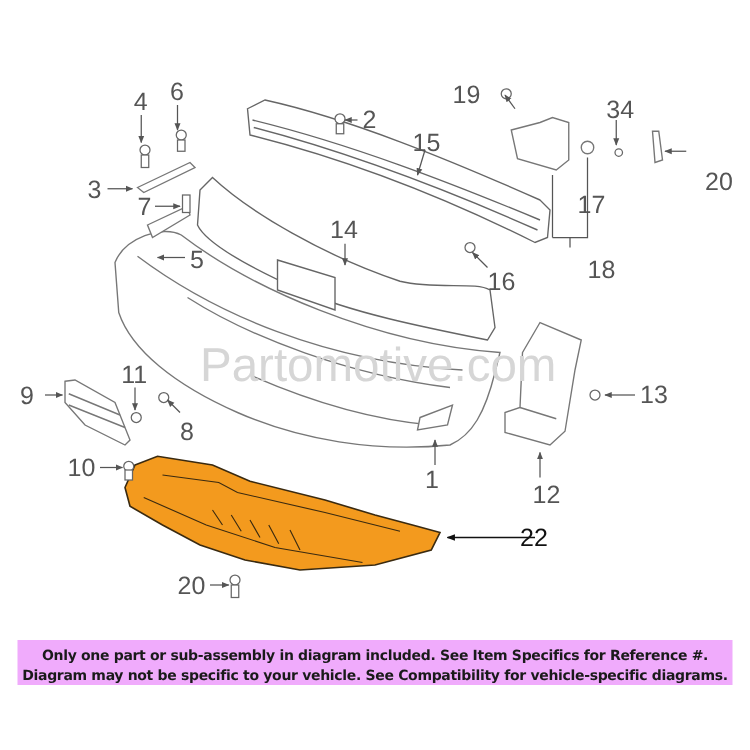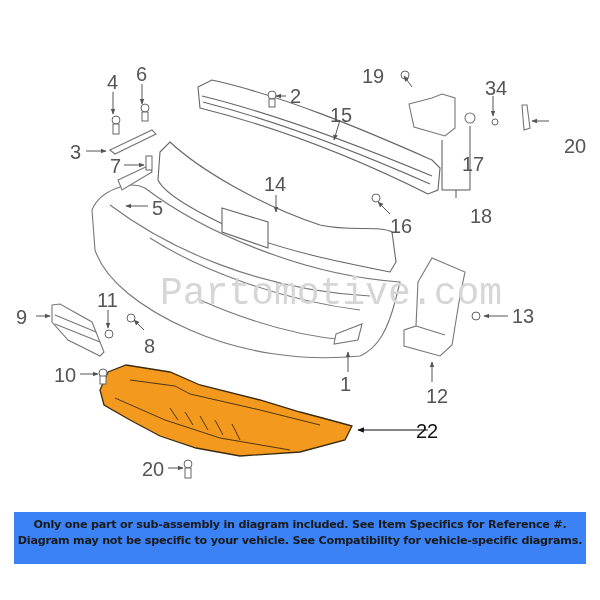--- a/index.html
+++ b/index.html
@@ -1,21 +1,21 @@
 <!DOCTYPE html>
 <html><head>
 <meta charset="utf-8">
 <style>
   html, body { margin:0; padding:0; background:#ffffff; }
   body { width:600px; height:600px; position:relative; overflow:hidden; font-family:"Liberation Sans", sans-serif; }
   #stage { position:absolute; left:0; top:0; width:600px; height:600px; }
   .callout { position:absolute; font-family:"Liberation Sans", sans-serif; font-size:20px; color:#555; line-height:1; }
   .callout.dark { color:#111; }
-  .watermark { position:absolute; left:160px; top:272px; font-size:38px; color:#d6d6d6; letter-spacing:0px; font-family:Liberation Mono, monospace; }
-  .notice { position:absolute; left:14px; top:512px; width:572px; height:52px; background:#3b82f6; box-sizing:border-box; padding:5px 0 0 0; text-align:center; }
+  .watermark { position:absolute; left:160px; top:272px; font-size:38px; color:#d6d6d6; letter-spacing:0px; font-family:Liberation Sans, sans-serif; }
+  .notice { position:absolute; left:14px; top:512px; width:572px; height:36px; background:#f0abfc; box-sizing:border-box; padding:5px 0 0 0; text-align:center; }
   .notice div { font-family:"DejaVu Sans", sans-serif; font-weight:bold; font-size:11.2px; color:#1a1a1a; line-height:16px; letter-spacing:-0.25px; white-space:nowrap; }
 </style>
 </head>
 <body>
 
 <div id="stage">
   <svg width="600" height="600" viewBox="0 0 600 600" style="position:absolute;left:0;top:0;">
     <defs>
       <marker id="ah" viewBox="0 0 10 10" refX="9" refY="5" markerWidth="6" markerHeight="6" orient="auto-start-reverse">
         <path d="M0,1 L10,5 L0,9 z" fill="#555"></path>

